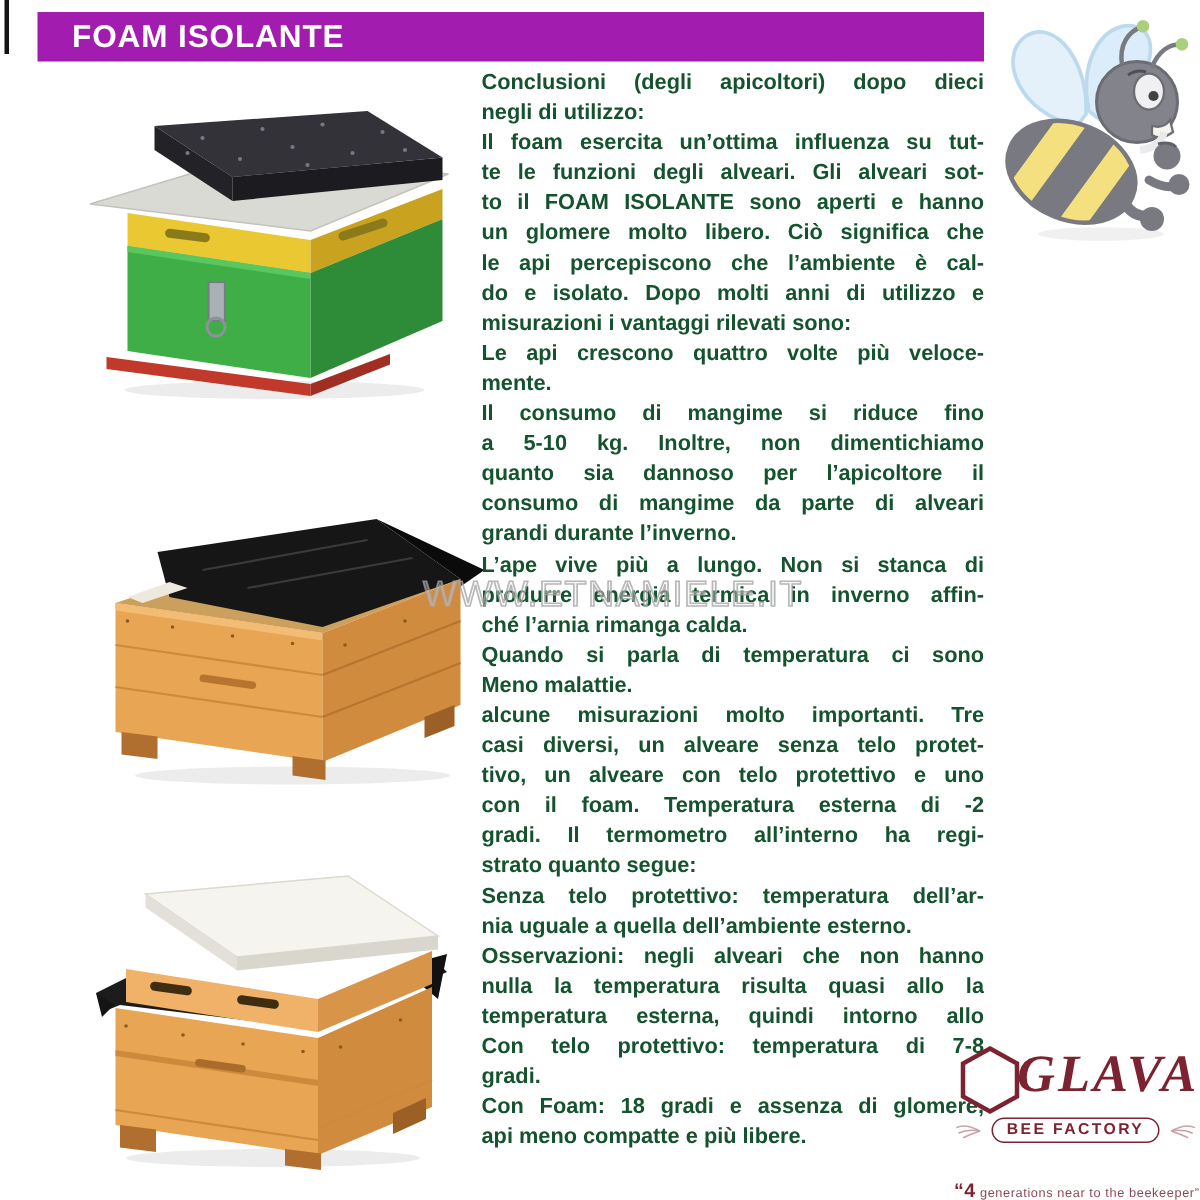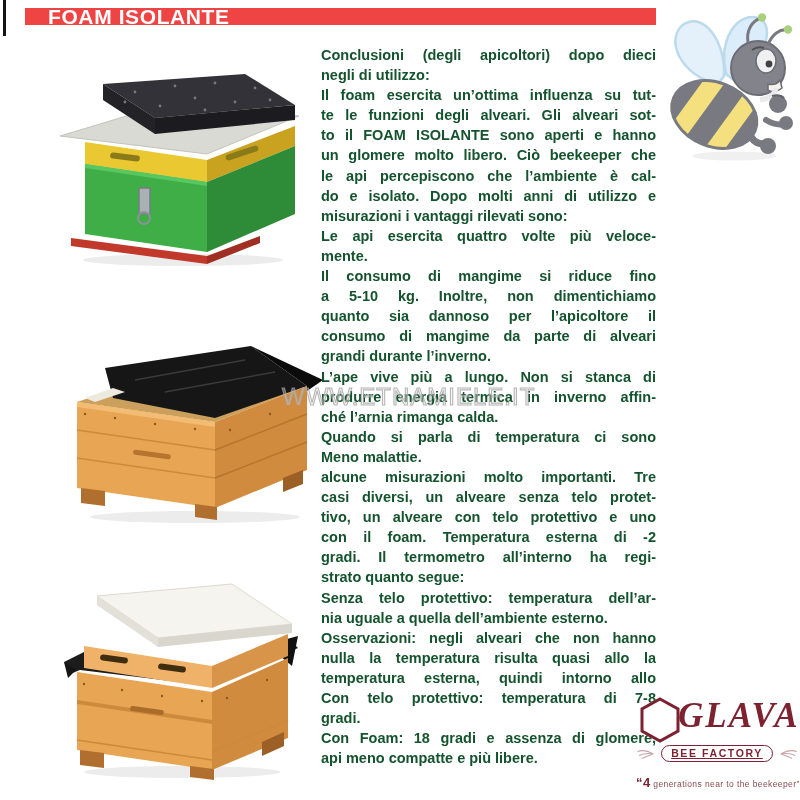--- a/index.html
+++ b/index.html
@@ -3,21 +3,21 @@
 <meta charset="utf-8">
 <style>
   html,body{margin:0;padding:0;background:#fff;}
   #page{position:relative;width:800px;height:800px;background:#ffffff;overflow:hidden;
         font-family:"Liberation Sans",sans-serif;}
 
   
   .edge-tick{position:absolute;left:3px;top:0;width:3px;height:36px;background:#141414;}
 
   
-  .header-bar{position:absolute;left:25px;top:8px;width:631px;height:17px;background:#ef4444;
+  .header-bar{position:absolute;left:25px;top:8px;width:631px;height:33px;background:#a21caf;
               display:flex;align-items:center;}
   .header-bar span{color:#ffffff;font-weight:bold;font-size:21px;letter-spacing:.6px;padding-left:23px;}
 
   
   .text-col{position:absolute;left:321px;top:45px;width:335px;color:#14532d;
             font-weight:bold;font-size:14.5px;}
   .ln{line-height:20.1px;height:20.1px;text-align:justify;text-align-last:justify;overflow:hidden;}
   .ln.last{text-align-last:left;}
 
   
@@ -31,24 +31,24 @@
 
   
   .bee{position:absolute;left:656px;top:12px;width:144px;height:150px;opacity:.9;}
 
   
   .logo{position:absolute;left:636px;top:694px;width:162px;color:#7d2231;}
   .brand-row{position:relative;height:48px;}
   .brand-hex{position:absolute;left:0;top:2px;}
   .brand-text{position:absolute;left:9px;top:2px;font-family:Liberation Serif, serif;
               font-style:italic;font-weight:bold;font-size:35px;letter-spacing:2px;color:#7d2231;margin-left:33px;}
-  .sub-row{position:relative;margin-top:3px;display:flex;align-items:center;justify-content:flex-end;gap:7px;text-decoration:underline;}
+  .sub-row{position:relative;margin-top:3px;display:flex;align-items:center;justify-content:flex-end;gap:7px;}
   .sub-pill{border:1.6px solid #7d2231;border-radius:10px;padding:0 9px;font-size:10.5px;font-weight:bold;
             letter-spacing:1.6px;color:#7d2231;line-height:15px;white-space:nowrap;}
-  .tagline{margin-top:13px;text-align:left;font-size:8.5px;color:#8a4a55;letter-spacing:.4px;white-space:nowrap;}
+  .tagline{margin-top:24px;text-align:left;font-size:8.5px;color:#8a4a55;letter-spacing:.4px;white-space:nowrap;}
   .tagline .big4{font-size:13px;font-weight:bold;color:#7d2231;}
 </style>
 </head>
 <body>
 
 <div id="page">
 
   <div class="edge-tick"></div>
 
   <div class="header-bar">
@@ -208,25 +208,25 @@
   </div>
 
   <div class="watermark">WWW.ETNAMIELE.IT</div>
 
   <div class="text-col" id="article">
       <div class="ln">Conclusioni (degli apicoltori) dopo dieci</div>
       <div class="ln last">negli di utilizzo:</div>
       <div class="ln">Il foam esercita un’ottima influenza su tut-</div>
       <div class="ln">te le funzioni degli alveari. Gli alveari sot-</div>
       <div class="ln">to il FOAM ISOLANTE sono aperti e hanno</div>
-      <div class="ln">un glomere molto libero. Ciò beekeeper che</div>
+      <div class="ln">un glomere molto libero. Ciò significa che</div>
       <div class="ln">le api percepiscono che l’ambiente è cal-</div>
       <div class="ln">do e isolato. Dopo molti anni di utilizzo e</div>
       <div class="ln last">misurazioni i vantaggi rilevati sono:</div>
-      <div class="ln">Le api esercita quattro volte più veloce-</div>
+      <div class="ln">Le api crescono quattro volte più veloce-</div>
       <div class="ln last">mente.</div>
       <div class="ln">Il consumo di mangime si riduce fino</div>
       <div class="ln">a 5-10 kg. Inoltre, non dimentichiamo</div>
       <div class="ln">quanto sia dannoso per l’apicoltore il</div>
       <div class="ln">consumo di mangime da parte di alveari</div>
       <div class="ln last">grandi durante l’inverno.</div>
       <div class="ln">L’ape vive più a lungo. Non si stanca di</div>
       <div class="ln">produrre energia termica in inverno affin-</div>
       <div class="ln last">ché l’arnia rimanga calda.</div>
       <div class="ln">Quando si parla di temperatura ci sono</div>

